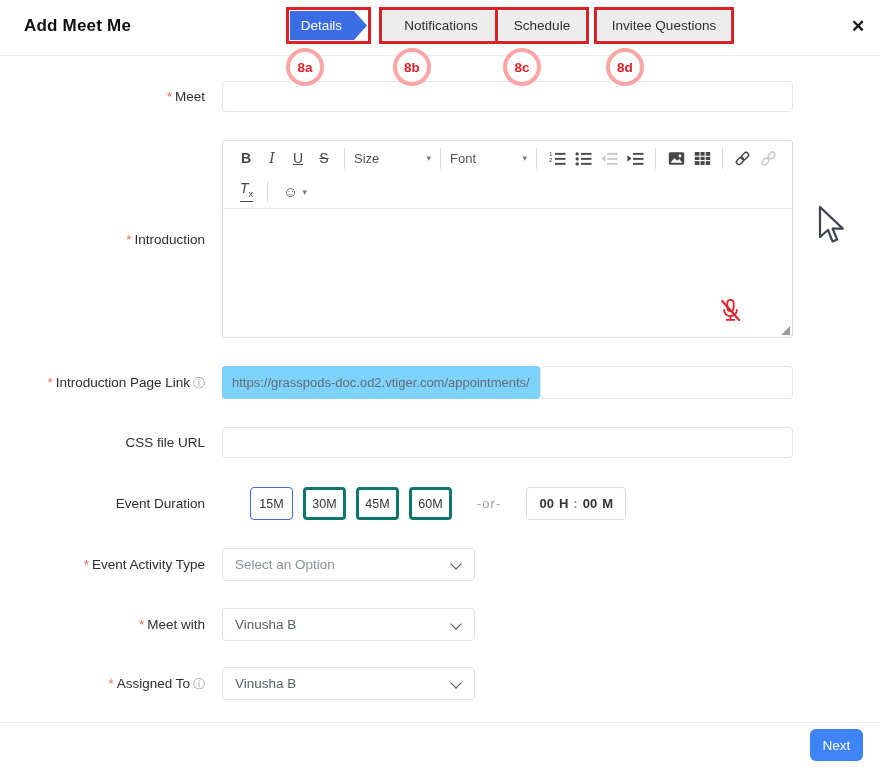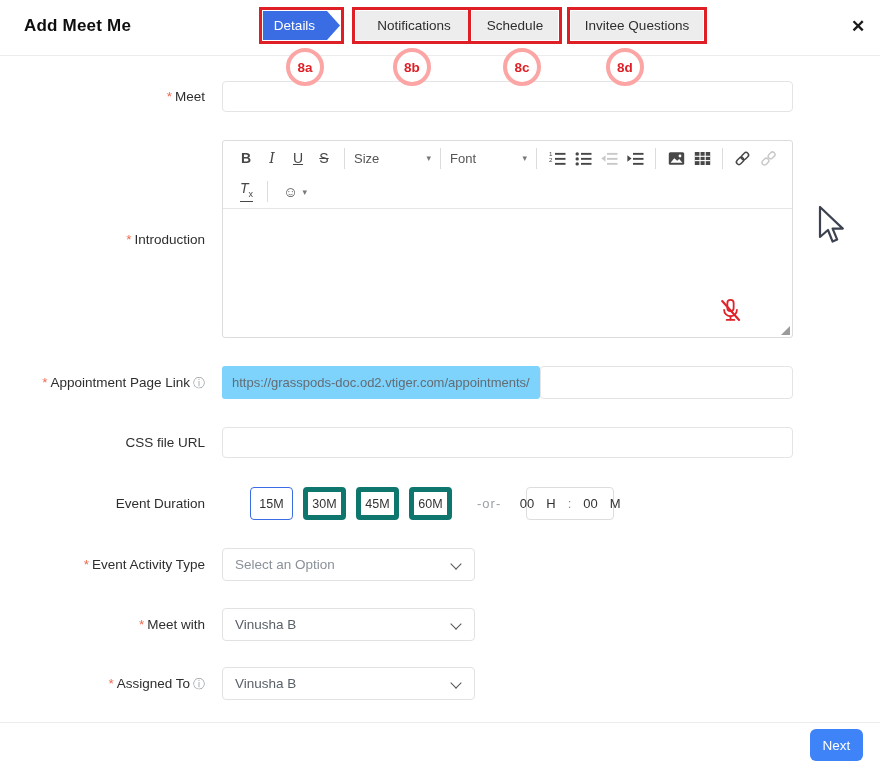--- a/index.html
+++ b/index.html
@@ -3,21 +3,21 @@
 <meta charset="utf-8">
 <style>
   * { box-sizing: border-box; margin: 0; padding: 0; }
   html,body { background:#fff; }
   body { font-family: "Liberation Sans", sans-serif; }
   #app { position: relative; width: 880px; height: 767px; background:#fff; overflow: hidden; }
 
   
   .title { position:absolute; left:24px; top:16px; font-size:17px; font-weight:700; color:#0e0e0e; letter-spacing:.2px; }
   .close { position:absolute; left:846px; top:14px; width:24px; height:24px; font-size:17px; font-weight:700; color:#1a1a1a; display:flex; align-items:center; justify-content:center; cursor:pointer; }
-  .annob { position:absolute; top:7px; height:37px; border:3px solid #df1f26; background:#fff; }
+  .annob { position:absolute; top:7px; height:37px; border:3px solid #df1f26; background:#fff;margin-left:27px; }
   .tab { position:absolute; inset:1px; display:flex; align-items:center; justify-content:center; font-size:13.5px; color:#2e2e2e; background:#ededed; cursor:pointer; }
   .tab.blue { background:#3a6de4; color:#fff; clip-path:polygon(0 0,calc(100% - 13px) 0,100% 50%,calc(100% - 13px) 100%,0 100%); padding-right:14px; }
   .circle { position:absolute; top:48px; width:38px; height:38px; border:4px solid #fca5a5; border-radius:50%; background:#fff; display:flex; align-items:center; justify-content:center; font-size:13.5px; font-weight:700; color:#df1f26; z-index:6; }
   .hr-top { position:absolute; left:0; top:55px; width:880px; height:1px; background:#ececec; }
 
   
   .lbl { position:absolute; left:0; width:205px; text-align:right; font-size:13.5px; color:#2e2e2e; }
   .ast { color:#ee6a4f; margin-right:3px; }
   .info { color:#9aa0a6; font-size:12px; margin-left:3px; }
   .txt { position:absolute; left:222px; width:571px; border:1px solid #e4e4e4; border-radius:4px; background:#fff; font:13.5px "Liberation Sans",sans-serif; padding:0 10px; color:#333; outline:none; }
@@ -45,24 +45,24 @@
   .mic { position:absolute; right:48px; bottom:13px; }
   .resize { position:absolute; right:2px; bottom:2px; width:0; height:0; border-left:9px solid transparent; border-bottom:9px solid #9b9b9b; }
 
   
   .linkrow { position:absolute; left:222px; top:366px; width:571px; height:33px; display:flex; }
   .prefix { background:#7dd3fc; color:#636c74; font-size:13px; line-height:33px; padding:0 10px; border-radius:3px; white-space:nowrap; }
   .linkrow input { flex:1; border:1px solid #e4e4e4; border-radius:4px; outline:none; font:13.5px "Liberation Sans",sans-serif; padding:0 8px; }
 
   
   .durrow { position:absolute; left:222px; top:487px; height:33px; display:flex; align-items:center;padding-left:28px; }
-  .dur { width:43px; height:33px; margin-right:10px; border:5px solid #0f766e; border-radius:4px; background:#fff; font-size:12.5px; color:#333; cursor:pointer; }
+  .dur { width:43px; height:33px; margin-right:10px; border:3px solid #0f766e; border-radius:4px; background:#fff; font-size:12.5px; color:#333; cursor:pointer; }
   .dur.on { border:1.5px solid #3a6de4; }
   .ortxt { color:#9aa1a8; font-size:13px; margin:0 25px 0 15px; letter-spacing:1px; }
-  .custom { width:88px; height:33px; border:1px solid #ddd; border-radius:4px; display:flex; align-items:center; justify-content:center; gap:12px; font-size:13px; color:#333; }
+  .custom { width:100px; height:33px; border:1px solid #ddd; border-radius:4px; display:flex; align-items:center; justify-content:center; gap:5px; font-size:13px; color:#333;font-weight:bold; }
   .custom .cs { color:#8a8a8a; }
 
   
   .hr-bot { position:absolute; left:0; top:722px; width:880px; height:1px; background:#ececec; }
   .next { position:absolute; left:810px; top:729px; width:53px; height:32px; background:#3f83f8; color:#fff; border:none; border-radius:6px; font-size:13.5px; cursor:pointer; }
 
   .cursor { position:absolute; left:818px; top:205px; z-index:10; }
 </style>
 </head>
 <body>
@@ -220,21 +220,21 @@
       <rect x="9.2" y="2.6" width="5.6" height="10" rx="2.8"></rect>
       <path d="M6.3 11.4 a5.7 5.7 0 0 0 11.4 0"></path>
       <line x1="12" y1="17.3" x2="12" y2="20"></line>
       <line x1="8.6" y1="20.4" x2="15.4" y2="20.4"></line>
       <line x1="4.6" y1="3.6" x2="19.6" y2="20.4" stroke-width="1.9"></line>
     </svg>
     <div class="resize"></div>
   </div>
 
   <div class="lbl" style="top:366px;line-height:33px;">
-    <span class="ast">*</span><span>Appointment Page Link</span><span class="info">ⓘ</span>
+    <span class="ast">*</span><span>Introduction Page Link</span><span class="info">ⓘ</span>
   </div>
   <div class="linkrow">
     <div class="prefix">https://grasspods-doc.od2.vtiger.com/appointments/</div>
     <input style="">
   </div>
 
   <div class="lbl" style="top:427px;line-height:31px;">CSS file URL</div>
   <input class="txt" style="top: 427px; height: 31px;">
 
   <div class="lbl" style="top:487px;line-height:33px;">Event Duration</div>

